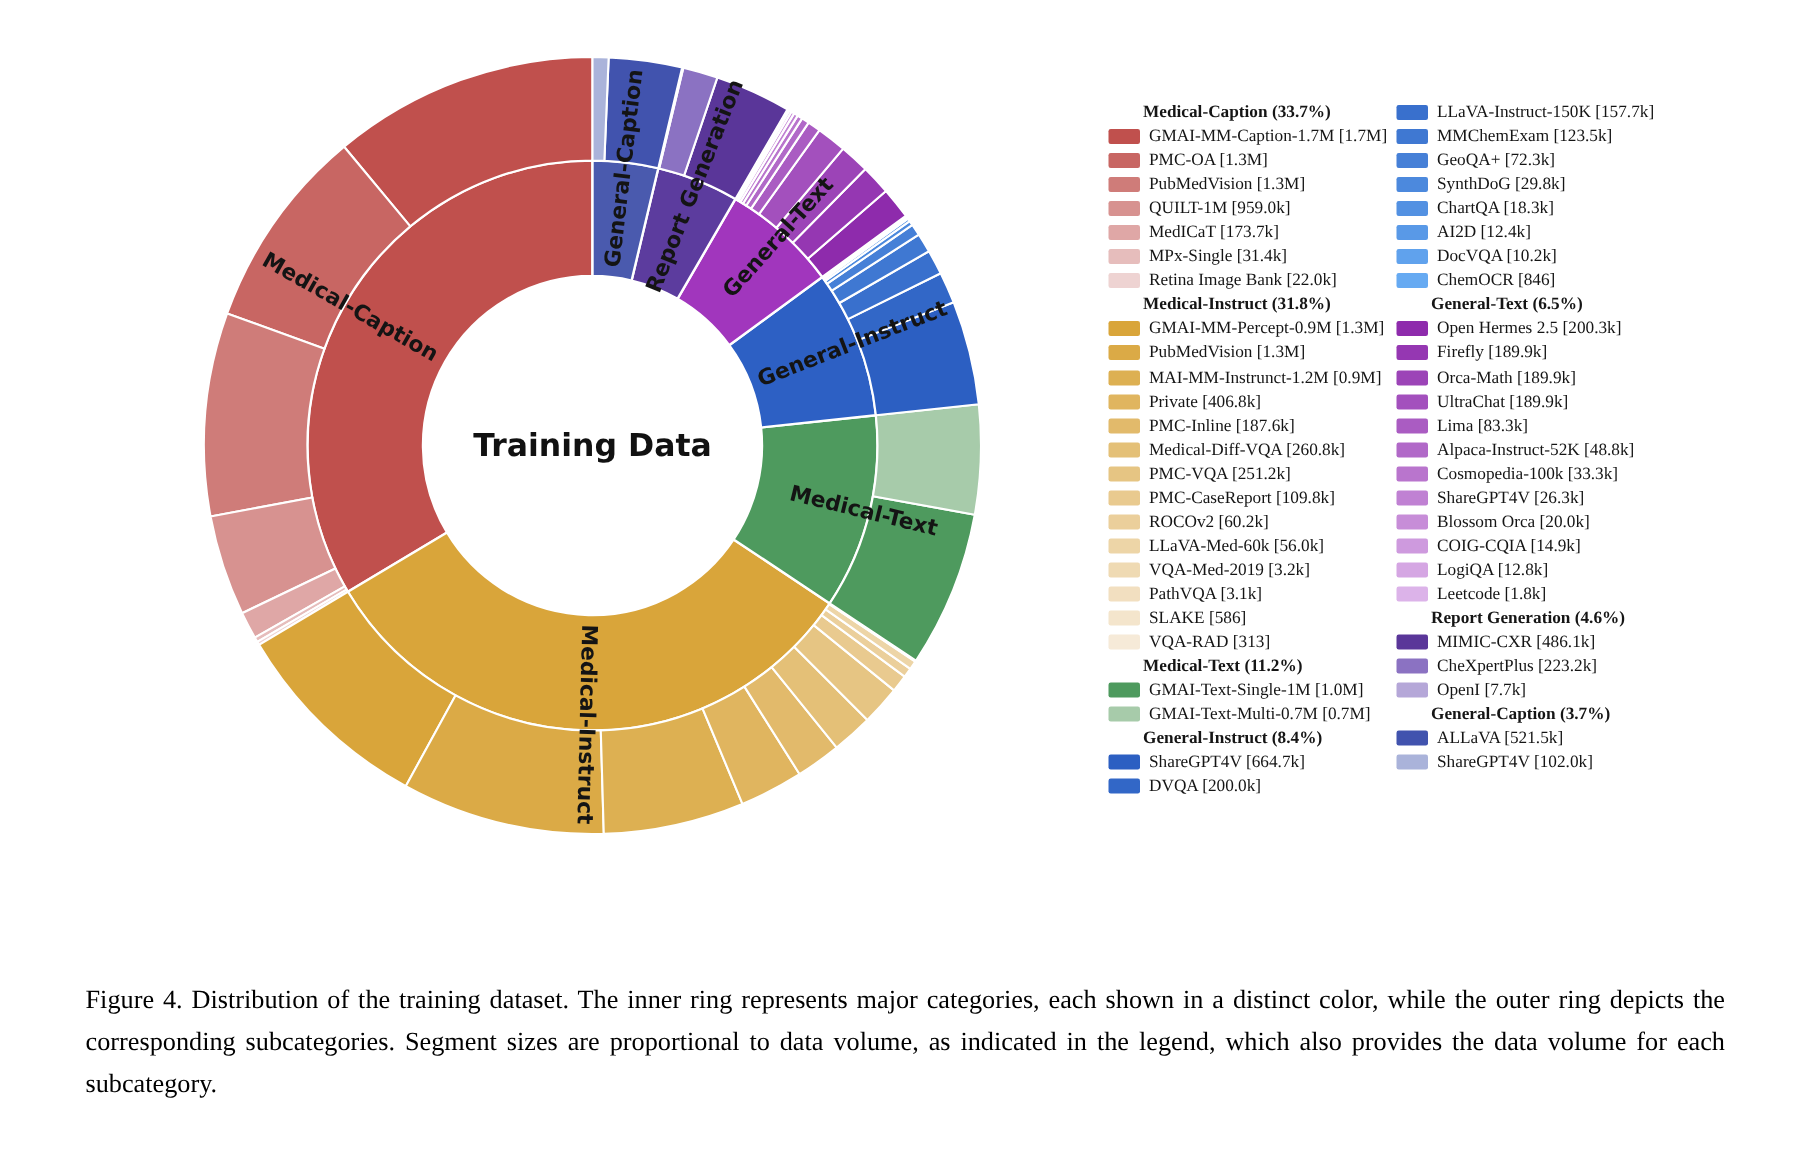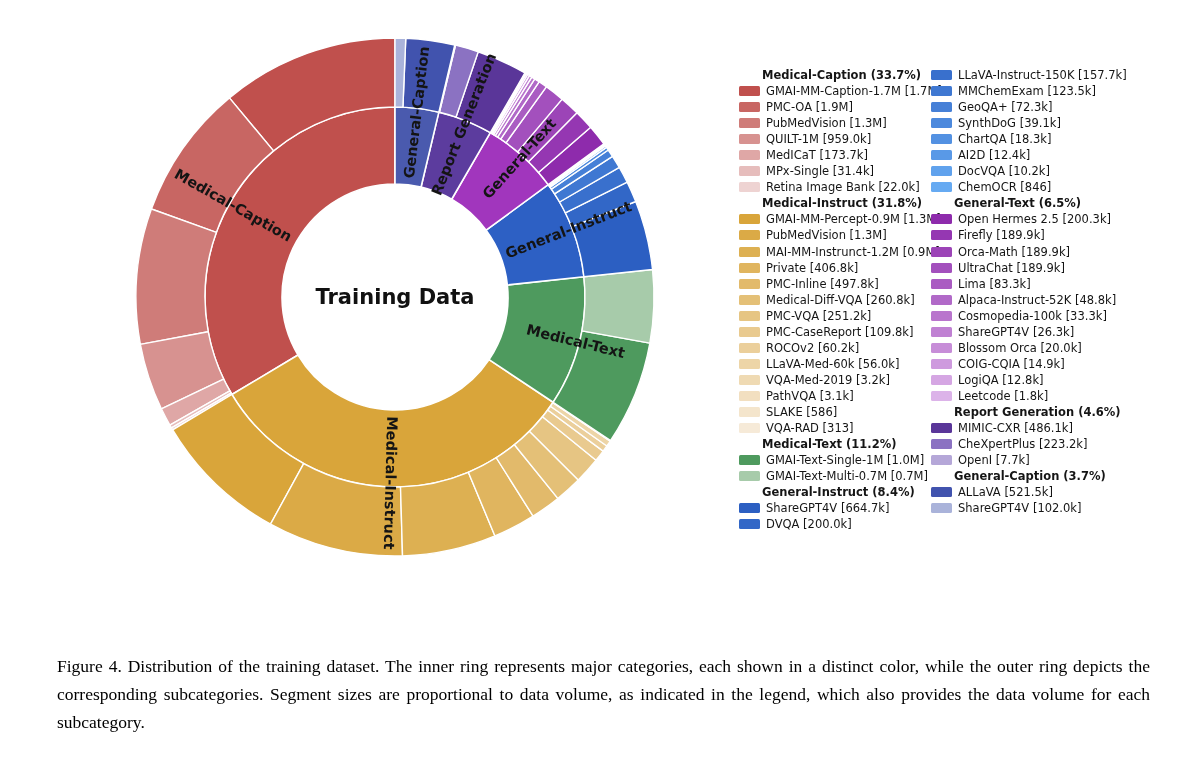--- a/index.html
+++ b/index.html
@@ -32,20 +32,21 @@
   }
   #legend-col-1 { left: 0; width: 200px; }
   #legend-col-2 { left: 192px; width: 210px; }
   .legend-row {
     display: flex;
     align-items: center;
     height: 16.05px;
     font-size: 11.5px;
     color: #151515;
     white-space: nowrap;
+    font-family: Liberation Serif, serif;
   }
   .legend-row.header {
     font-weight: bold;
     padding-left: 23px;
   }
   .legend-swatch {
     display: inline-block;
     width: 21px; height: 10px;
     border-radius: 1.5px;
     margin-right: 6px;
@@ -151,21 +152,21 @@
     <div id="legend-col-1" class="legend-col">
         <div class="legend-row header">
           <span>Medical-Caption (33.7%)</span>
         </div>
         <div class="legend-row">
           <span class="legend-swatch" style="background: rgb(192, 80, 77);"></span>
           <span>GMAI-MM-Caption-1.7M [1.7M]</span>
         </div>
         <div class="legend-row">
           <span class="legend-swatch" style="background: rgb(200, 102, 99);"></span>
-          <span>PMC-OA [1.9M]</span>
+          <span>PMC-OA [1.3M]</span>
         </div>
         <div class="legend-row">
           <span class="legend-swatch" style="background: rgb(207, 124, 121);"></span>
           <span>PubMedVision [1.3M]</span>
         </div>
         <div class="legend-row">
           <span class="legend-swatch" style="background: rgb(215, 146, 144);"></span>
           <span>QUILT-1M [959.0k]</span>
         </div>
         <div class="legend-row">
@@ -194,21 +195,21 @@
         <div class="legend-row">
           <span class="legend-swatch" style="background: rgb(221, 176, 82);"></span>
           <span>MAI-MM-Instrunct-1.2M [0.9M]</span>
         </div>
         <div class="legend-row">
           <span class="legend-swatch" style="background: rgb(224, 181, 95);"></span>
           <span>Private [406.8k]</span>
         </div>
         <div class="legend-row">
           <span class="legend-swatch" style="background: rgb(226, 186, 107);"></span>
-          <span>PMC-Inline [497.8k]</span>
+          <span>PMC-Inline [187.6k]</span>
         </div>
         <div class="legend-row">
           <span class="legend-swatch" style="background: rgb(228, 192, 119);"></span>
           <span>Medical-Diff-VQA [260.8k]</span>
         </div>
         <div class="legend-row">
           <span class="legend-swatch" style="background: rgb(230, 197, 131);"></span>
           <span>PMC-VQA [251.2k]</span>
         </div>
         <div class="legend-row">
@@ -270,21 +271,21 @@
         <div class="legend-row">
           <span class="legend-swatch" style="background: rgb(63, 120, 210);"></span>
           <span>MMChemExam [123.5k]</span>
         </div>
         <div class="legend-row">
           <span class="legend-swatch" style="background: rgb(70, 128, 215);"></span>
           <span>GeoQA+ [72.3k]</span>
         </div>
         <div class="legend-row">
           <span class="legend-swatch" style="background: rgb(76, 137, 221);"></span>
-          <span>SynthDoG [39.1k]</span>
+          <span>SynthDoG [29.8k]</span>
         </div>
         <div class="legend-row">
           <span class="legend-swatch" style="background: rgb(83, 145, 226);"></span>
           <span>ChartQA [18.3k]</span>
         </div>
         <div class="legend-row">
           <span class="legend-swatch" style="background: rgb(89, 153, 231);"></span>
           <span>AI2D [12.4k]</span>
         </div>
         <div class="legend-row">

